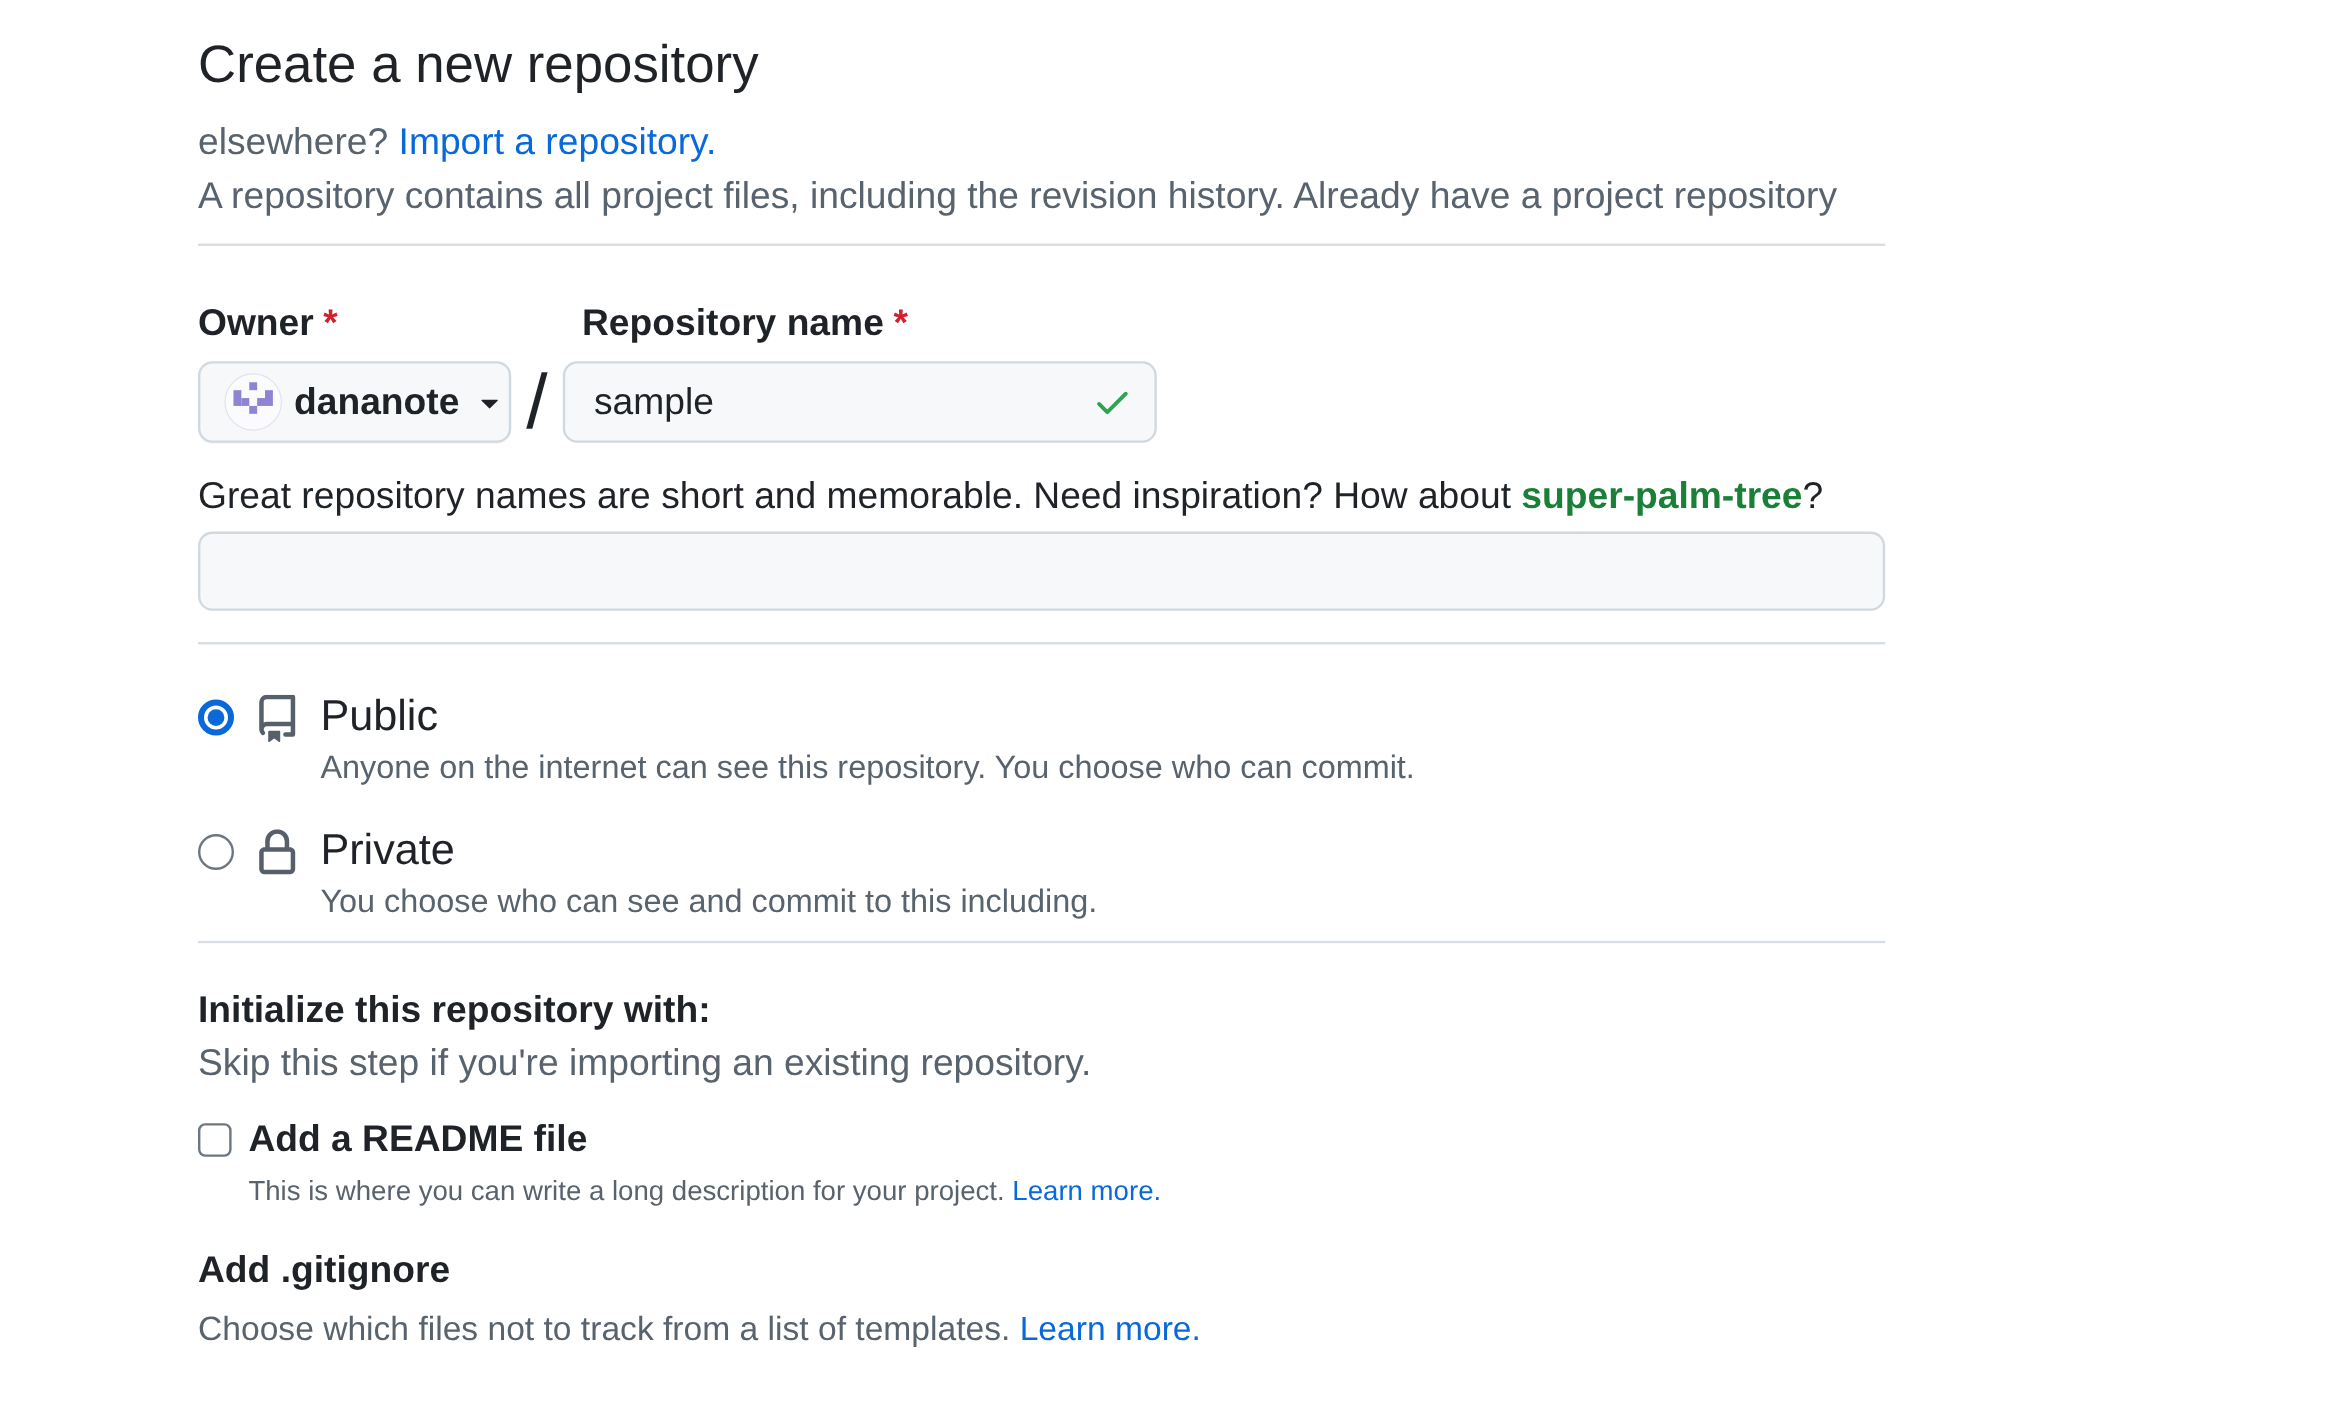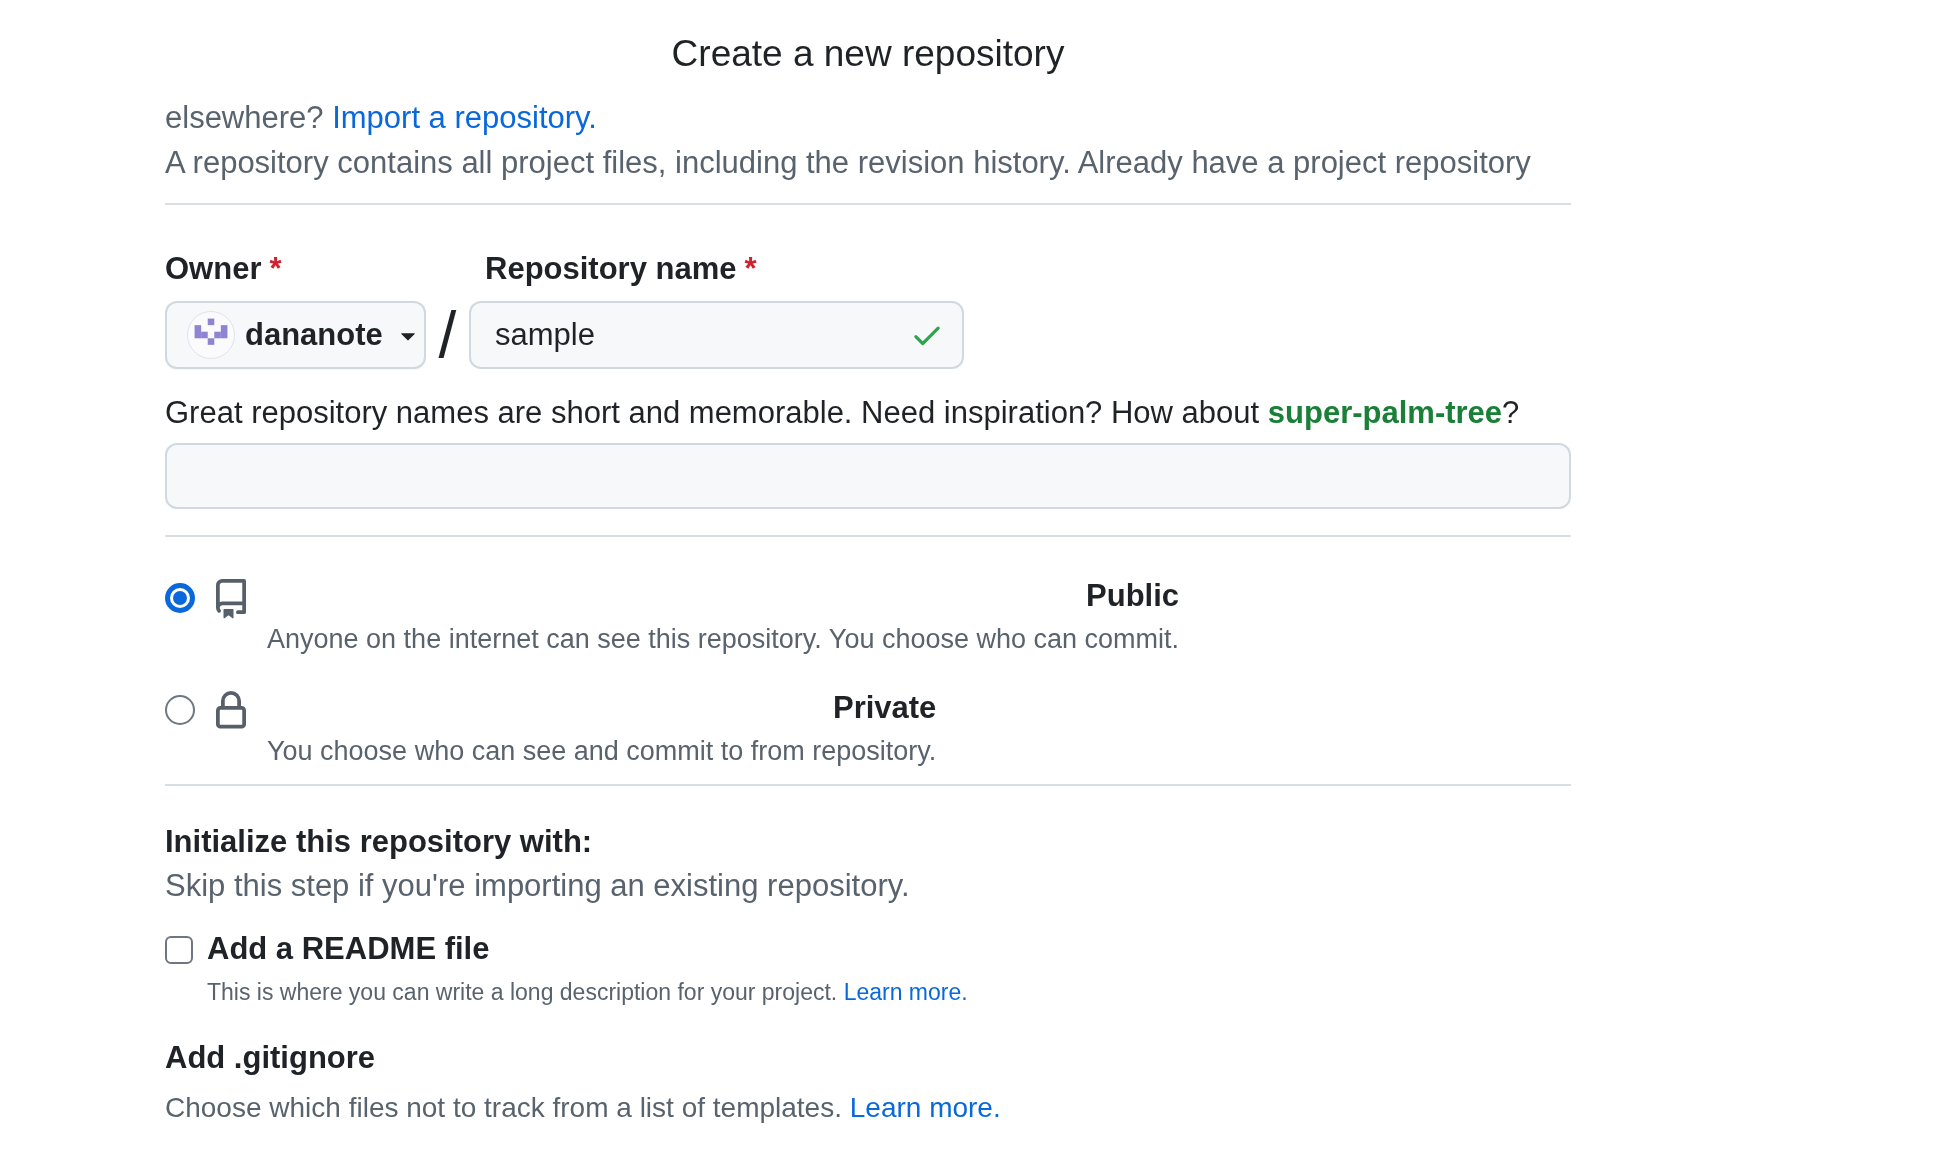--- a/index.html
+++ b/index.html
@@ -1,21 +1,21 @@
 <!DOCTYPE html>
 <html><head>
 <meta charset="utf-8">
 <style>
   * { margin: 0; padding: 0; box-sizing: border-box; }
   html, body { width: 1954px; height: 1172px; overflow: hidden; background: #ffffff; }
   body { font-family: "Liberation Sans", sans-serif; color: #1f2328; }
   .container { margin-left: 165px; width: 1406px; }
 
   
-  .page-title { margin-top: 25px; font-size: 37px; font-weight: 400; line-height: 58px; color: #1f2328; text-align: center; }
+  .page-title { margin-top: 25px; font-size: 44px; font-weight: 400; line-height: 58px; color: #1f2328; }
   .subtitle { margin-top: 12px; font-size: 31px; color: #59636e; }
   .subtitle .line { line-height: 45px; white-space: nowrap; width: max-content; }
   a.link { color: #0969da; text-decoration: none; cursor: pointer; }
 
   .divider { border: none; border-top: 2px solid #d8dee4; height: 0; }
   .divider-1 { margin-top: 18px; }
   .divider-2 { margin-top: 26px; }
   .divider-3 { margin-top: 15px; }
 
   
@@ -55,21 +55,21 @@
 
   
   .vis-row { display: flex; align-items: flex-start; }
   .vis-row.public { margin-top: 40px; }
   .vis-row.private { margin-top: 32px; }
   .radio { width: 30px; height: 30px; border-radius: 50%; flex: none; margin-top: 6px; cursor: pointer; position: relative; }
   .radio.unchecked { border: 2px solid #6e7781; background: #ffffff; }
   .radio.checked { border: 5px solid #0969da; background: #ffffff; }
   .radio.checked::after { content: ""; position: absolute; left: 3px; top: 3px; width: 14px; height: 14px; border-radius: 50%; background: #0969da; }
   .vis-icon { width: 40px; margin: 2px 16px 0 16px; flex: none; display: flex; justify-content: center; }
-  .vis-text .vis-label { font-size: 31px; font-weight: 700; line-height: 38px; text-align: right; }
+  .vis-text .vis-label { font-size: 36px; font-weight: 400; line-height: 38px; }
   .vis-text .vis-desc { margin-top: 6px; font-size: 27px; line-height: 36px; color: #59636e; }
 
   
   .init-heading { margin-top: 36px; font-size: 31px; font-weight: 700; line-height: 40px; }
   .init-sub { margin-top: 4px; font-size: 31px; line-height: 40px; color: #59636e; }
 
   .readme-row { display: flex; align-items: flex-start; margin-top: 24px; }
   .checkbox { width: 28px; height: 28px; border: 2px solid #6e7781; border-radius: 6px; background: #ffffff; flex: none; margin-top: 6px; cursor: pointer; }
   .readme-label { font-size: 31px; font-weight: 700; line-height: 38px; margin-left: 14px; }
   .note { font-size: 23px; line-height: 36px; color: #59636e; }
@@ -153,21 +153,21 @@
 
   <div class="vis-row private">
     <span class="radio unchecked"></span>
     <span class="vis-icon">
       <svg width="40" height="40" viewBox="0 0 16 16" fill="#57606a">
           <path d="M4 4a4 4 0 0 1 8 0v2h.25c.966 0 1.75.784 1.75 1.75v5.5A1.75 1.75 0 0 1 12.25 15h-8.5A1.75 1.75 0 0 1 2 13.25v-5.5C2 6.784 2.784 6 3.75 6H4Zm8.25 3.5h-8.5a.25.25 0 0 0-.25.25v5.5c0 .138.112.25.25.25h8.5a.25.25 0 0 0 .25-.25v-5.5a.25.25 0 0 0-.25-.25ZM10.5 6V4a2.5 2.5 0 1 0-5 0v2Z"></path>
         </svg>
     </span>
     <span class="vis-text">
       <div class="vis-label">Private</div>
-      <div class="vis-desc">You choose who can see and commit to from repository.</div>
+      <div class="vis-desc">You choose who can see and commit to this including.</div>
     </span>
   </div>
 
   <div class="divider divider-3"></div>
 
   <div class="init-heading">Initialize this repository with:</div>
   <div class="init-sub">Skip this step if you're importing an existing repository.</div>
 
   <div class="readme-row">
     <span class="checkbox"></span>

